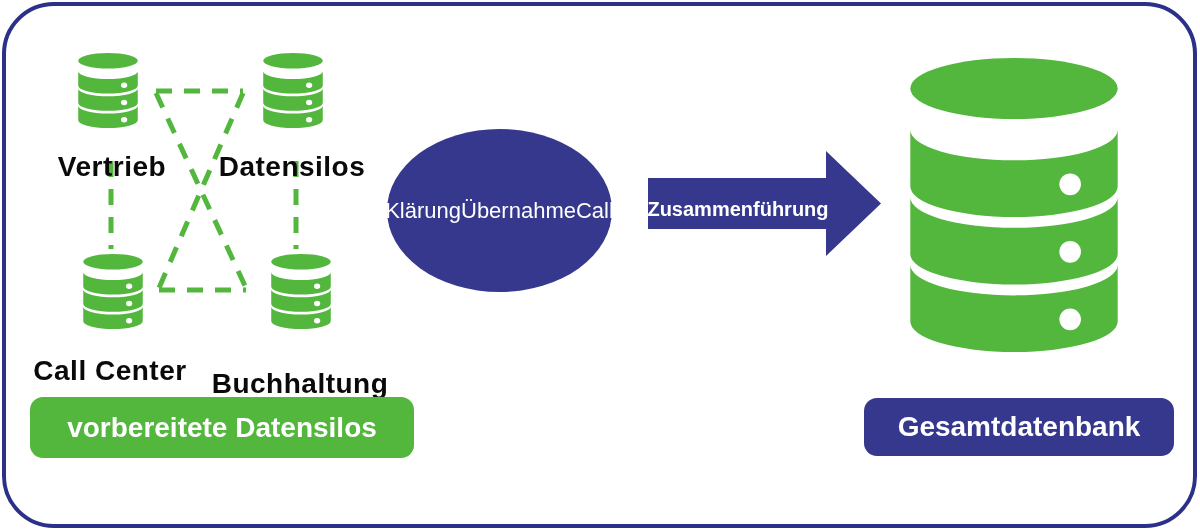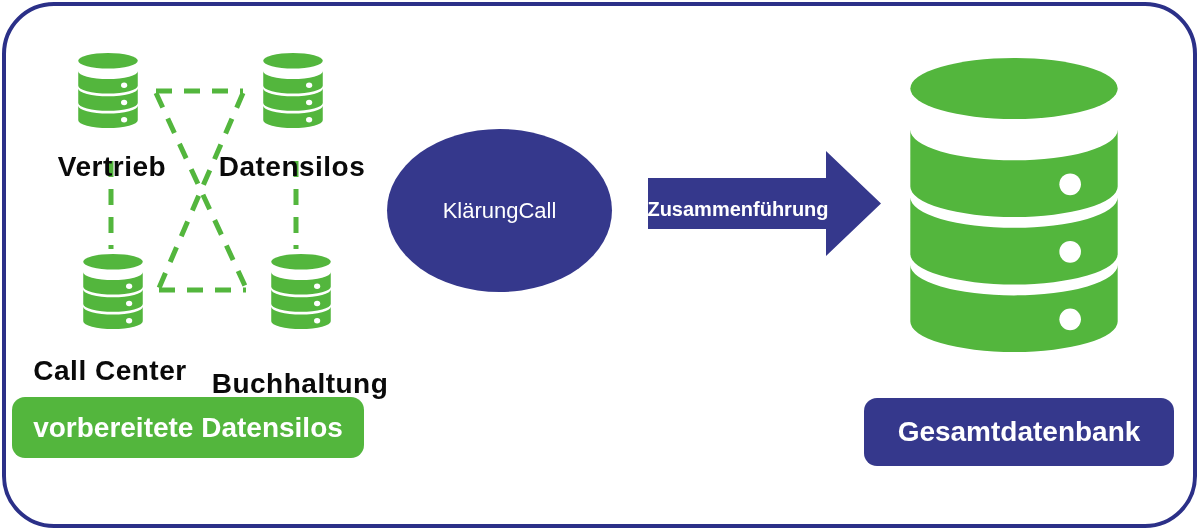--- a/index.html
+++ b/index.html
@@ -41,22 +41,22 @@
   .arrow-label{
     position:absolute;left:650px;top:178px;width:176px;height:62px;
     display:flex;align-items:center;justify-content:center;
     color:#ffffff;font-size:20px;font-weight:bold;white-space:nowrap;text-align:right;
   }
   .caption{
     position:absolute;height:61px;border-radius:13px;
     display:flex;align-items:center;justify-content:center;
     color:#ffffff;font-size:28px;font-weight:bold;white-space:nowrap;
   }
-  .caption.green{left:12px;top:397px;width:352px;background:var(--green,#53b63d);}
-  .caption.blue{left:864px;top:398px;width:310px;height:68px;background:var(--blue,#35388c);}
+  .caption.green{left:30px;top:397px;width:384px;background:var(--green,#53b63d);}
+  .caption.blue{left:864px;top:398px;width:310px;height:58px;background:var(--blue,#35388c);}
 </style>
 </head>
 <body>
 
 <svg width="0" height="0" style="position:absolute" aria-hidden="true">
   <defs>
     <symbol id="db-symbol" viewBox="0 0 100 135" preserveAspectRatio="none">
       <ellipse class="db-fill" cx="50" cy="14" rx="48" ry="14"></ellipse>
       <path class="db-fill" d="M2 33 A48 14 0 0 0 98 33 L98 59 A48 14 0 0 1 2 59 Z"></path>
       <path class="db-fill" d="M2 64 A48 14 0 0 0 98 64 L98 90 A48 14 0 0 1 2 90 Z"></path>
@@ -92,20 +92,21 @@
   <use href="#db-symbol" width="100" height="135"></use>
 </svg>
 
 <div class="silo-label" style="left:2px;top:127px">Vertrieb</div>
 <div class="silo-label" style="left:182px;top:127px">Datensilos</div>
 <div class="silo-label" style="left:0px;top:331px">Call Center</div>
 <div class="silo-label" style="left:190px;top:344px">Buchhaltung</div>
 
 <div class="process-ellipse">
   <span>Klärung</span>
+  <span>Übernahme</span>
   <span>Call</span>
 </div>
 
 <svg class="abs" style="left:648px;top:151px" width="233" height="105">
   <polygon points="0,27 178,27 178,0 233,52.5 178,105 178,78 0,78" fill="var(--blue,#35388c)"></polygon>
 </svg>
 <div class="arrow-label">Zusammenführung</div>
 
 <svg class="abs" style="left:906px;top:58px" width="216" height="294" viewBox="0 0 100 135" preserveAspectRatio="none">
   <use href="#db-symbol" width="100" height="135"></use>

